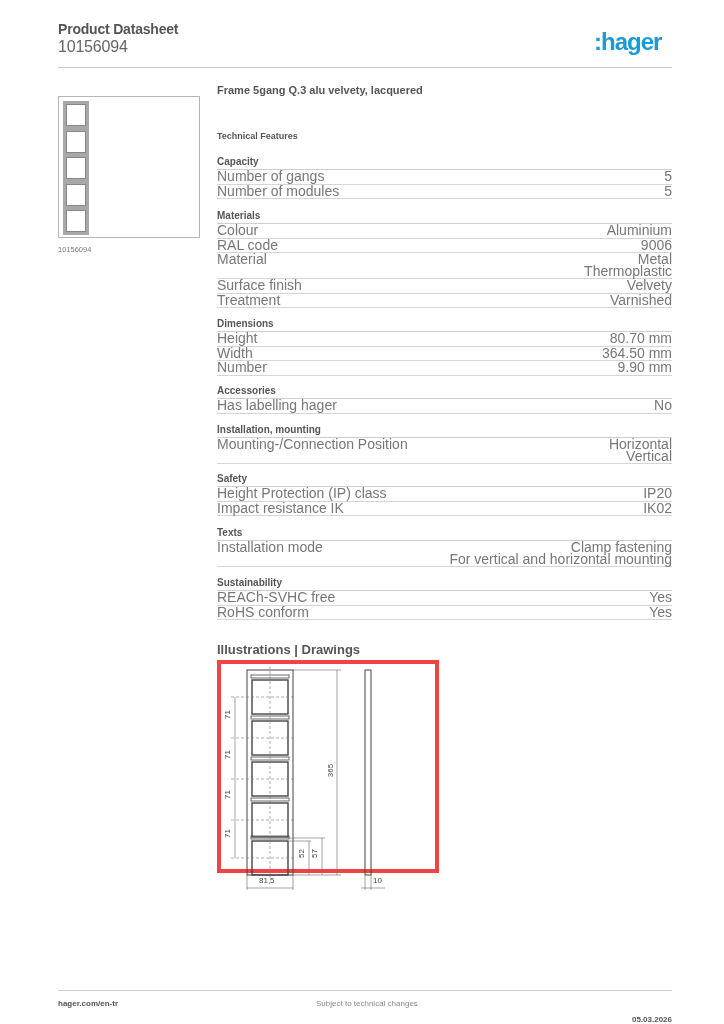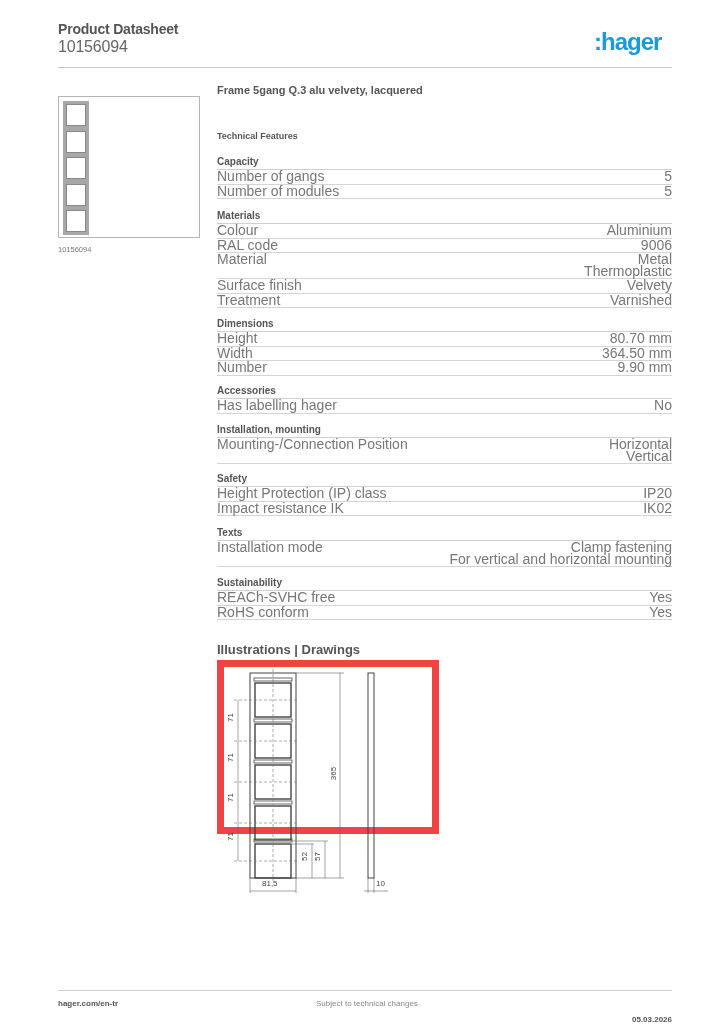--- a/index.html
+++ b/index.html
@@ -17,21 +17,21 @@
   .content { position:absolute; left:217px; top:0; width:455px; }
   .product-name { position:absolute; top:84px; font-size:11px; font-weight:bold; color:#555; white-space:nowrap; }
   .tech-title { position:absolute; top:131px; font-size:9px; font-weight:bold; color:#555; }
 
   .section { position:absolute; left:0; width:455px; }
   .section-title { font-size:10px; font-weight:bold; color:#555; height:13px; line-height:12px; border-bottom:1.5px solid #cfcfcf; }
   .row { display:flex; justify-content:space-between; font-size:14px; color:#777; border-bottom:1.5px solid #d5d5d5; padding:1px 0 1px 0; line-height:11.5px; }
   .row .val { text-align:right; }
 
   .illus-title { position:absolute; top:642px; font-size:13px; font-weight:bold; color:#555; }
-  .drawing { position:absolute; left:217px; top:660px; width:222px; height:174px; border:7px solid #ef4444; box-sizing:border-box; }
+  .drawing { position:absolute; left:217px; top:660px; width:222px; height:213px; border:4px solid #ef4444; box-sizing:border-box; }
 
   .footer-rule { position:absolute; left:58px; top:990px; width:614px; height:1px; background:#d0d0d0; }
   .footer-left { position:absolute; left:58px; top:999px; font-size:8px; font-weight:bold; color:#555; }
   .footer-mid { position:absolute; left:316px; top:999px; font-size:8px; color:#888; }
   .footer-right { position:absolute; right:52px; top:999px; font-size:8px; font-weight:bold; color:#555;margin-top:16px; }
 </style>
 </head>
 <body>
 
 <div class="header-title">Product Datasheet</div>

